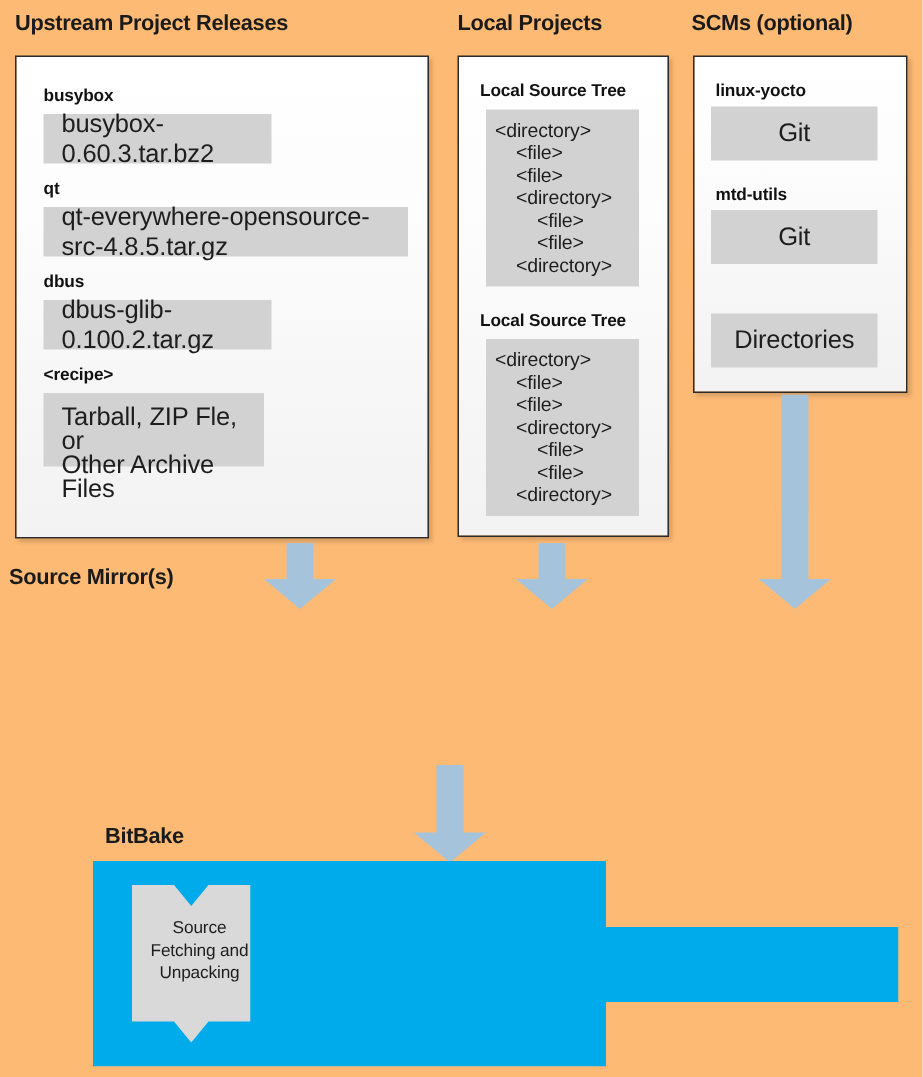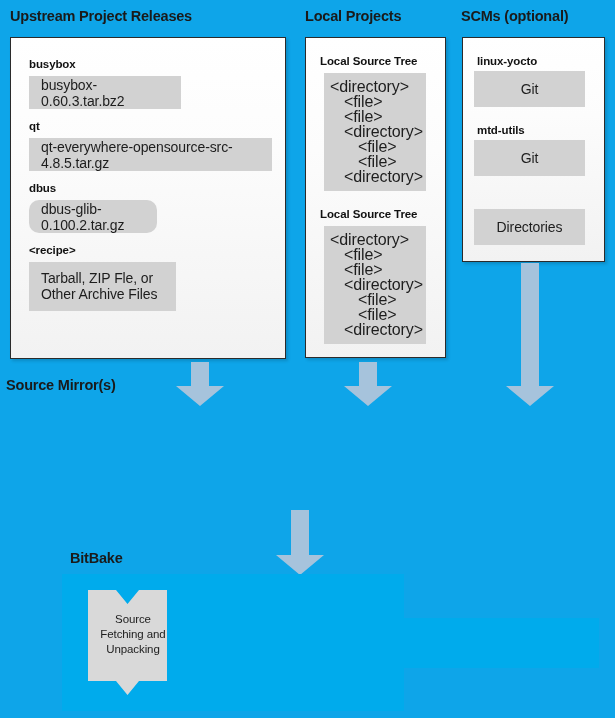--- a/index.html
+++ b/index.html
@@ -10,21 +10,21 @@
   }
   body {
     font-family: "Liberation Sans", sans-serif;
     -webkit-font-smoothing: antialiased;
   }
   #stage {
     position: relative;
     width: 615px;
     height: 718px;
     overflow: hidden;
-    background: #0ea5e9;
+    background: #fdba74;
   }
 
   
   .caption {
     position: absolute;
     font-weight: bold;
     font-size: 14.5px;
     color: #1a1a1a;
     letter-spacing: -0.2px;
     white-space: nowrap;
@@ -43,21 +43,21 @@
   .item-label {
     font-weight: bold;
     font-size: 11.5px;
     color: #111111;
     letter-spacing: -0.1px;
     white-space: nowrap;
   }
   .chip {
     background: #d2d2d2;
     color: #1d1d1d;
-    font-size: 14px;
+    font-size: 17px;
     letter-spacing: -0.1px;
     box-sizing: border-box;
   }
   .chip.pad {
     padding: 9px 12px;
   }
   .chip.center {
     text-align: center;
   }
 
@@ -71,21 +71,21 @@
   .tree-title { position: absolute; left: 14px; }
   .tree-box {
     position: absolute;
     left: 18px;
     width: 102px;
     background: #d2d2d2;
     padding: 6px 0 7px 0;
     box-sizing: border-box;
   }
   .tree-line {
-    font-size: 16px;
+    font-size: 13px;
     color: #1d1d1d;
     line-height: 15px;
     white-space: pre;
     display: block;
     letter-spacing: -0.1px;
   }
   .lvl0 { padding-left: 6px; }
   .lvl1 { padding-left: 20px; }
   .lvl2 { padding-left: 34px; }
 
@@ -161,21 +161,21 @@
 
   <div class="panel" id="upstream-panel">
 
     <div class="item-label up-row" style="top:20px;">busybox</div>
     <div class="chip pad up-chip" style="top:38px; width:152px; height:33px;">busybox-0.60.3.tar.bz2</div>
 
     <div class="item-label up-row" style="top:82px;">qt</div>
     <div class="chip pad up-chip" style="top:100px; width:243px; height:33px;">qt-everywhere-opensource-src-4.8.5.tar.gz</div>
 
     <div class="item-label up-row" style="top:144px;">dbus</div>
-    <div class="chip pad up-chip" style="top:162px; width:128px; height:33px;border-radius:10px;">dbus-glib-0.100.2.tar.gz</div>
+    <div class="chip pad up-chip" style="top:162px; width:152px; height:33px;">dbus-glib-0.100.2.tar.gz</div>
 
     <div class="item-label up-row" style="top:206px;">&lt;recipe&gt;</div>
     <div class="chip up-chip" style="top:224px; width:147px; height:49px; display:block; padding:8px 0 0 12px;">
       <div style="line-height:16px;">Tarball, ZIP Fle, or</div>
       <div style="line-height:16px;">Other Archive Files</div>
     </div>
   </div>
 
   <div class="panel" id="local-panel">
 

